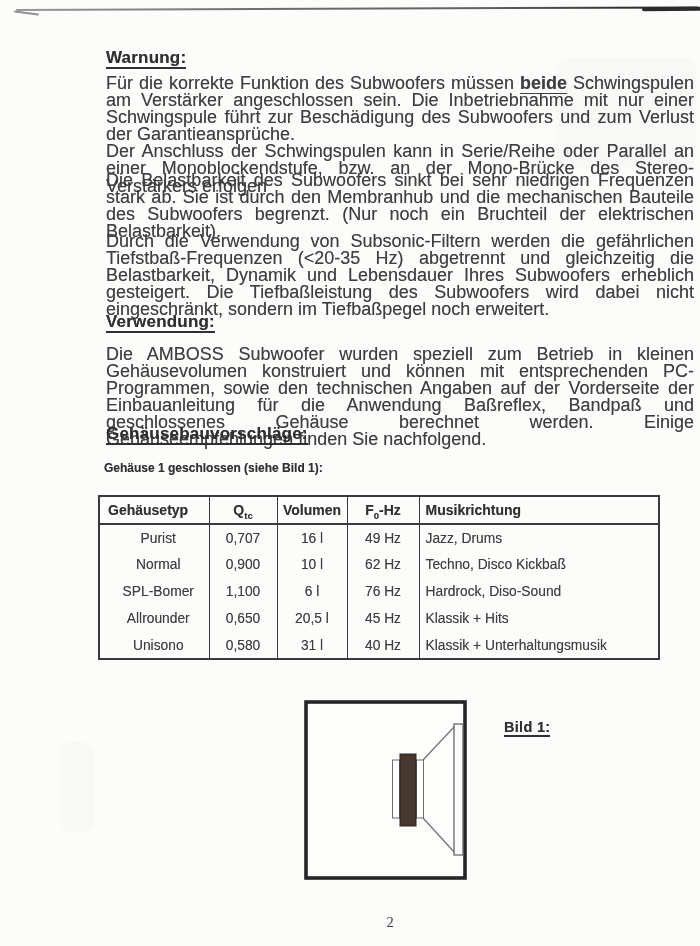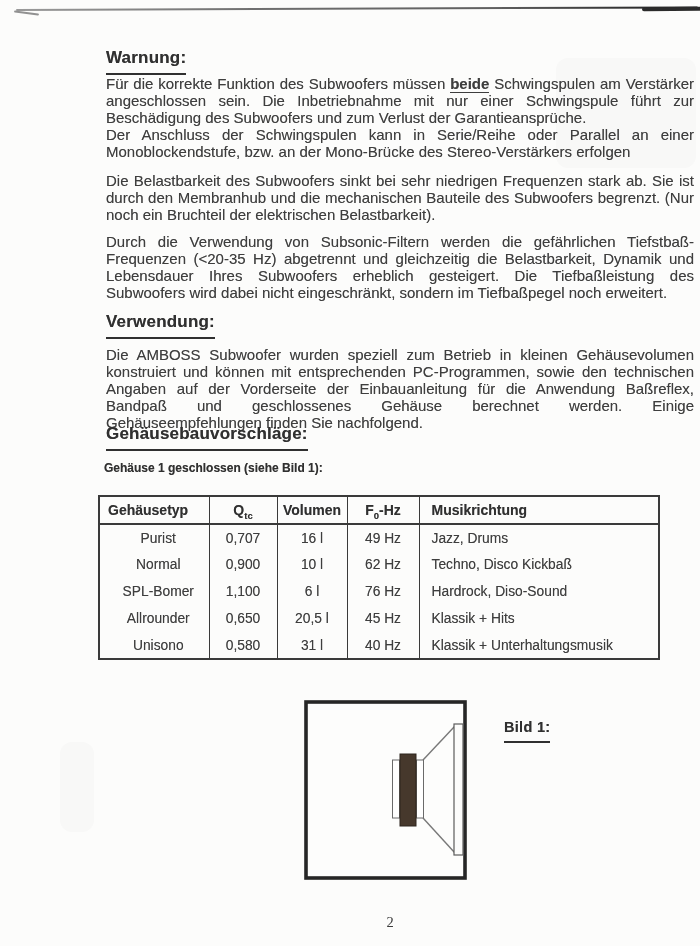--- a/index.html
+++ b/index.html
@@ -22,39 +22,39 @@
   .scanline-end{position:absolute;left:642px;top:6.5px;width:58px;height:4px;background:var(--line,#2b2b2b);
     transform:rotate(-0.4deg);border-radius:2px 0 0 2px;}
   .scanline-hook{position:absolute;left:14px;top:11.5px;width:25px;height:2px;background:#919191;
     transform:rotate(7deg);border-radius:1px;}
   .smudge{position:absolute;background:rgba(70,70,70,0.022);border-radius:12px;}
   .smudge.a{left:556px;top:58px;width:140px;height:110px;}
   .smudge.b{left:60px;top:742px;width:34px;height:90px;}
   
   .heading{position:absolute;left:106px;font-size:17px;line-height:19px;font-weight:bold;
     color:var(--heading,#303030);letter-spacing:.2px;text-shadow:0 0 .4px rgba(48,48,48,.55);}
-  .u{border-bottom:2px solid var(--heading,#303030);padding-bottom:6px;display:inline-block;}
-  .block{position:absolute;left:106px;width:588px;font-size:15px;line-height:17.1px;
+  .u{border-bottom:2px solid var(--heading,#303030);padding-bottom:0;display:inline-block;}
+  .block{position:absolute;left:106px;width:588px;font-size:18px;line-height:17.1px;
     text-shadow:0 0 .35px rgba(62,62,62,.5);}
   .block p{text-align:justify;margin:0;}
   .bold-u{font-weight:bold;border-bottom:1.6px solid var(--ink,#3e3e3e);}
   .subheading{position:absolute;left:104px;font-size:12px;font-weight:bold;color:var(--heading,#303030);
     text-shadow:0 0 .35px rgba(48,48,48,.5);}
   
   table.enclosure-table{position:absolute;left:98px;top:495px;width:562px;table-layout:fixed;
     border-collapse:collapse;border:2.5px solid var(--border,#3a3a3a);
     font-size:13.8px;color:var(--ink,#3e3e3e);text-shadow:0 0 .35px rgba(62,62,62,.5);}
   table.enclosure-table th{height:28px;font-size:14px;font-weight:bold;color:var(--heading,#303030);
     border-bottom:2px solid var(--border,#3a3a3a);text-align:center;vertical-align:middle;}
   table.enclosure-table td{height:27px;vertical-align:middle;text-align:center;}
   table.enclosure-table .c0{width:110px;text-align:center;padding-left:8px;}
   table.enclosure-table .c1{width:68px;}
   table.enclosure-table .c2{width:70px;}
   table.enclosure-table .c3{width:72px;margin-top:20px;}
-  table.enclosure-table .c4{text-align:left;padding-left:12px;}
+  table.enclosure-table .c4{text-align:left;padding-left:6px;}
   table.enclosure-table .c1,table.enclosure-table .c2,table.enclosure-table .c3,table.enclosure-table .c4{
     border-left:1.8px solid var(--border,#3a3a3a);}
   table.enclosure-table sub{font-size:9.5px;line-height:0;}
   
   svg.figure{position:absolute;left:296px;top:696px;width:270px;height:200px;}
   .bild-label{position:absolute;left:504px;top:719px;font-size:14.5px;font-weight:bold;
     color:var(--heading,#303030);letter-spacing:.3px;text-shadow:0 0 .4px rgba(48,48,48,.55);}
   .footer-pagenum{position:absolute;left:378px;top:914px;width:24px;text-align:center;
     font-family:"Liberation Serif","DejaVu Serif",serif;font-size:14.5px;color:#3a3a3a;}
 </style>

